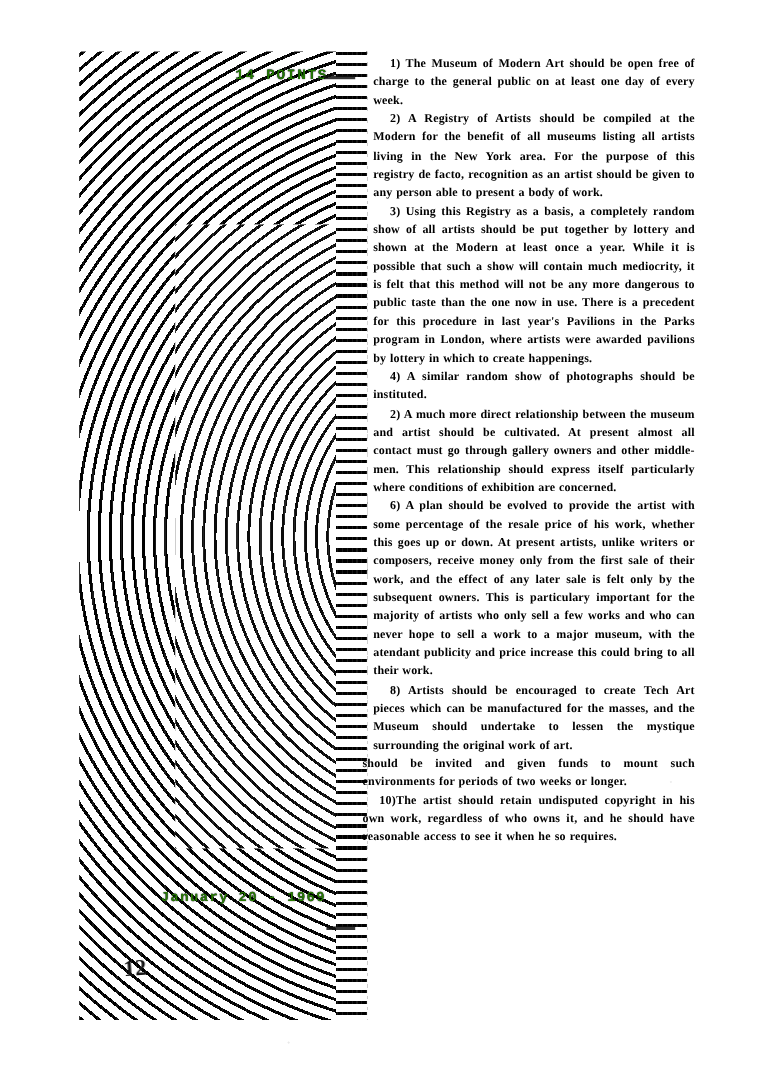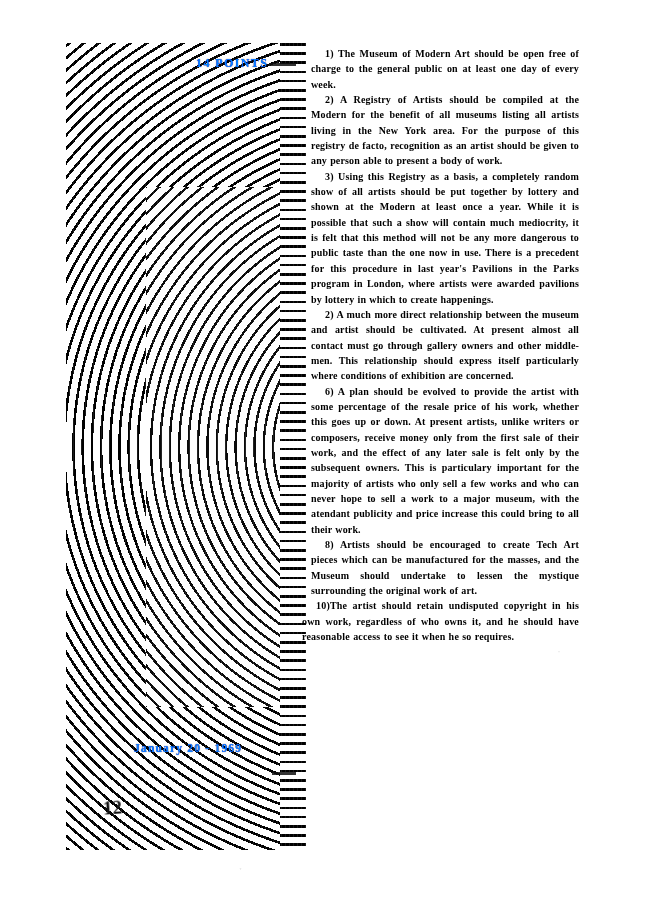--- a/index.html
+++ b/index.html
@@ -79,23 +79,23 @@
       #000000 0px,
       #000000 2.6px,
       #ffffff 2.6px,
       #ffffff 9.2px
     );
   }
 
   
   .art-text {
     position: absolute;
-    font-family: Liberation Serif, serif;
+    font-family: Liberation Mono, monospace;
     font-weight: bold;
-    color: #3b82f6;
+    color: #4d7c0f;
     white-space: nowrap;
     letter-spacing: 0.5px;
     text-shadow: 0 0 1px rgba(0,0,0,0.9);
     mix-blend-mode: normal;
   }
   #art-heading {
     left: 196px;
     top: 56px;
     font-size: 12px;
     letter-spacing: 1.4px;
@@ -188,20 +188,22 @@
 
   <div class="art-text" id="art-date">January 20 - 1969</div>
   <div class="art-rule" id="art-rule-date"></div>
 
   <div id="page-number">12</div>
 
   <div id="column">
     <p class="para">1) The Museum of Modern Art should be open free of charge to the general public on at least one day of every week.</p>
     <p class="para">2) A Registry of Artists should be compiled at the Modern for the benefit of all museums listing all artists living in the New York area. For the purpose of this registry de facto, recognition as an artist should be given to any person able to present a body of work.</p>
     <p class="para">3) Using this Registry as a basis, a completely random show of all artists should be put together by lottery and shown at the Modern at least once a year. While it is possible that such a show will contain much mediocrity, it is felt that this method will not be any more dangerous to public taste than the one now in use. There is a precedent for this procedure in last year's Pavilions in the Parks program in London, where artists were awarded pavilions by lottery in which to create happenings.</p>
+    <p class="para">4) A similar random show of photographs should be instituted.</p>
     <p class="para">2) A much more direct relationship between the museum and artist should be cultivated. At present almost all contact must go through gallery owners and other middle-men. This relationship should express itself particularly where conditions of exhibition are concerned.</p>
     <p class="para">6) A plan should be evolved to provide the artist with some percentage of the resale price of his work, whether this goes up or down. At present artists, unlike writers or composers, receive money only from the first sale of their work, and the effect of any later sale is felt only by the subsequent owners. This is particulary important for the majority of artists who only sell a few works and who can never hope to sell a work to a major museum, with the atendant publicity and price increase this could bring to all their work.</p>
     <p class="para">8) Artists should be encouraged to create Tech Art pieces which can be manufactured for the masses, and the Museum should undertake to lessen the mystique surrounding the original work of art.</p>
+    <p class="para shift noind">should be invited and given funds to mount such environments for periods of two weeks or longer.</p>
     <p class="para shift">10)The artist should retain undisputed copyright in his own work, regardless of who owns it, and he should have reasonable access to see it when he so requires.</p>
   </div>
 
   <div id="speckle"></div>
 </div>
 
 </body></html>

